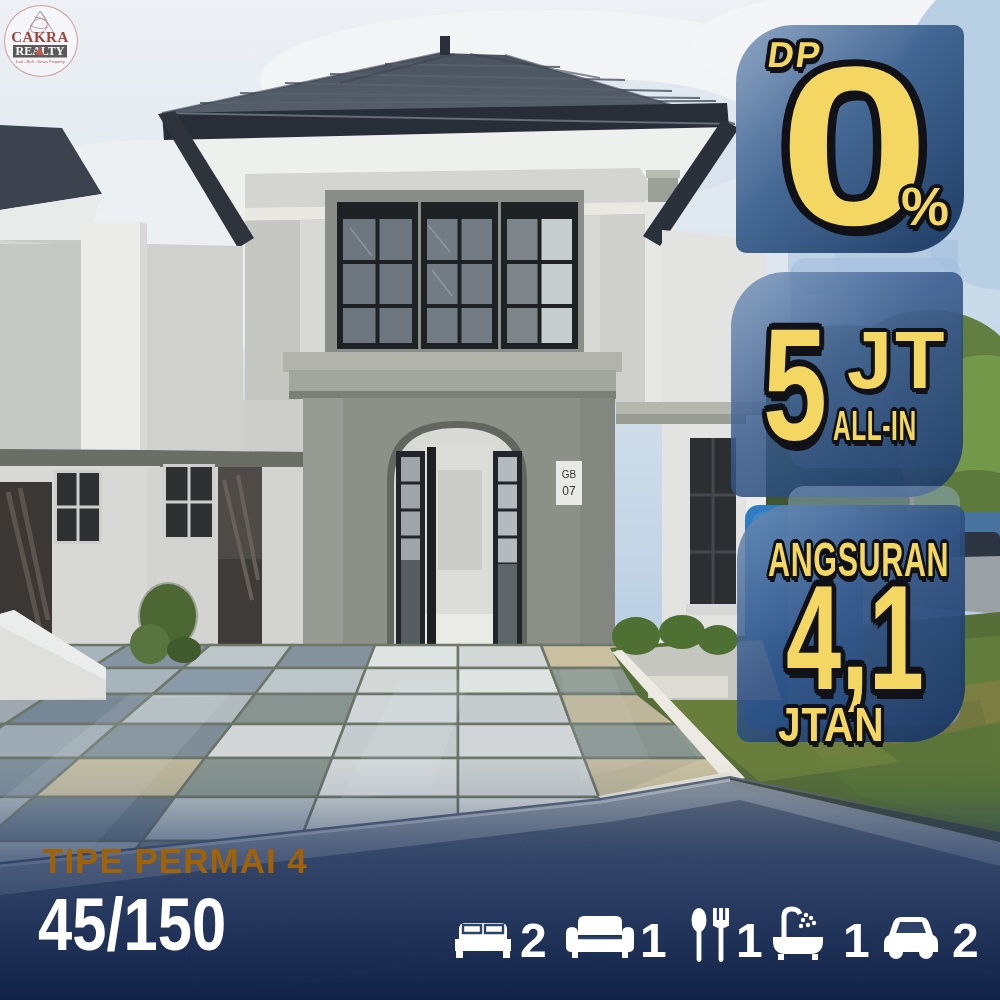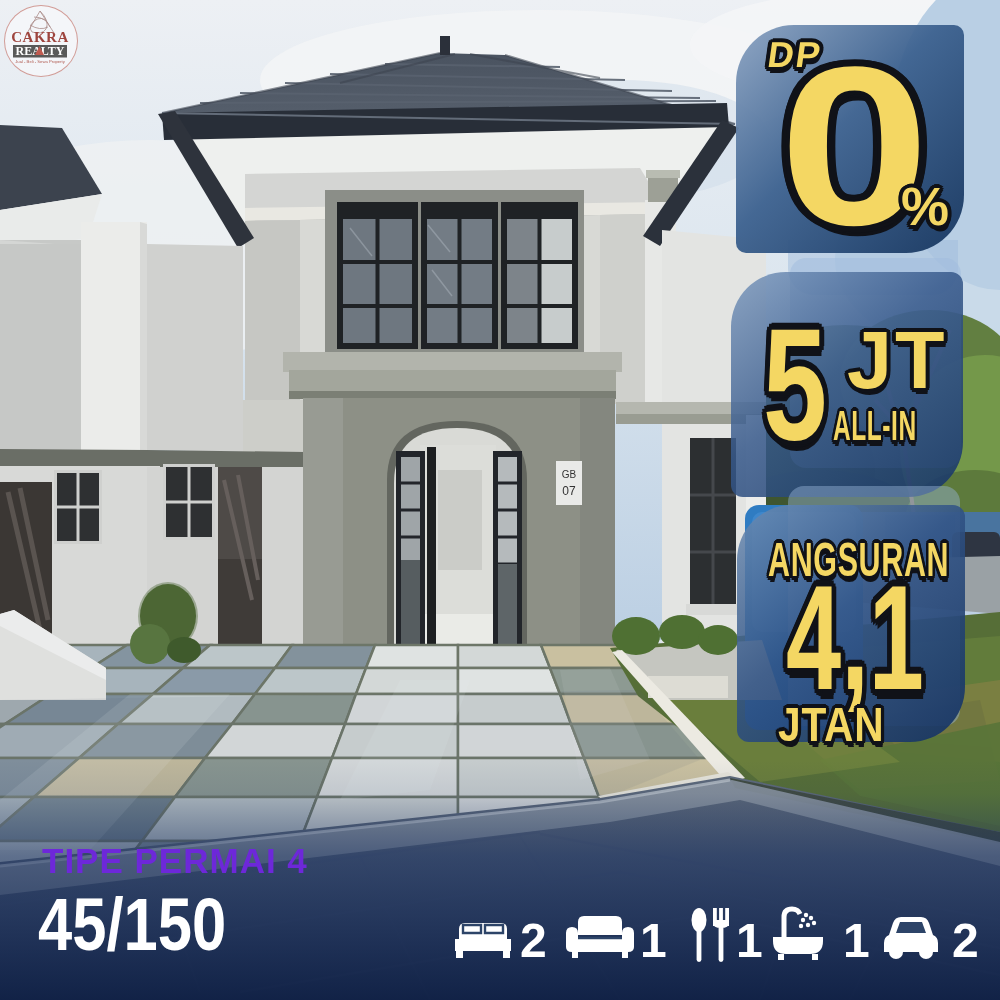--- a/index.html
+++ b/index.html
@@ -400,21 +400,21 @@
     <path d="M36 6 L22 30 M36 6 L50 28 M36 6 Q46 16 42 24 Q38 30 28 27 Q24 22 30 16 Q38 10 44 18"></path>
     <path d="M30 12 Q42 12 46 22 M26 20 Q36 26 44 22"></path>
   </g>
   <text x="36" y="37" text-anchor="middle" font-family="Liberation Serif" font-weight="bold" font-size="15" fill="#9e453e" letter-spacing="0.5">CAKRA</text>
   <rect x="9" y="40" width="54" height="12.5" fill="#595959"></rect>
   <text x="36" y="50" text-anchor="middle" font-family="Liberation Serif" font-weight="bold" font-size="12" fill="#ffffff">REALTY</text>
   <polygon points="35.5,41 40,50 31,50" fill="#bf5a50"></polygon>
   <text x="36" y="57.5" text-anchor="middle" font-family="Liberation Sans" font-size="4.2" fill="#b05a50">Jual - Beli - Sewa Property</text>
 </svg>
 
-<div class="abs" style="left:42px;top:841px;font-size:35px;font-weight:bold;color:#6d28d9;letter-spacing:1px;">TIPE PERMAI 4</div>
+<div class="abs" style="left:42px;top:841px;font-size:35px;font-weight:bold;color:#a16207;letter-spacing:1px;">TIPE PERMAI 4</div>
 
 <div class="abs" style="left:38px;top:881px;font-size:75px;font-weight:bold;color:#fff;transform:scaleX(0.82);transform-origin:left;">45/150</div>
 
 <svg class="abs" style="left:448px;top:905px;" width="545" height="62" viewBox="0 0 545 62">
 
   <g fill="#ffffff" transform="translate(7,0)">
     <path d="M4 34 L52 34 L52 24 Q52 18 46 18 L10 18 Q4 18 4 24 Z"></path>
     <path d="M8 20 L26 20 L26 28 L8 28 Z" stroke="#2d4468" stroke-width="2.4"></path>
     <path d="M30 20 L48 20 L48 28 L30 28 Z" stroke="#2d4468" stroke-width="2.4"></path>
     <rect x="0" y="34" width="56" height="12"></rect>

